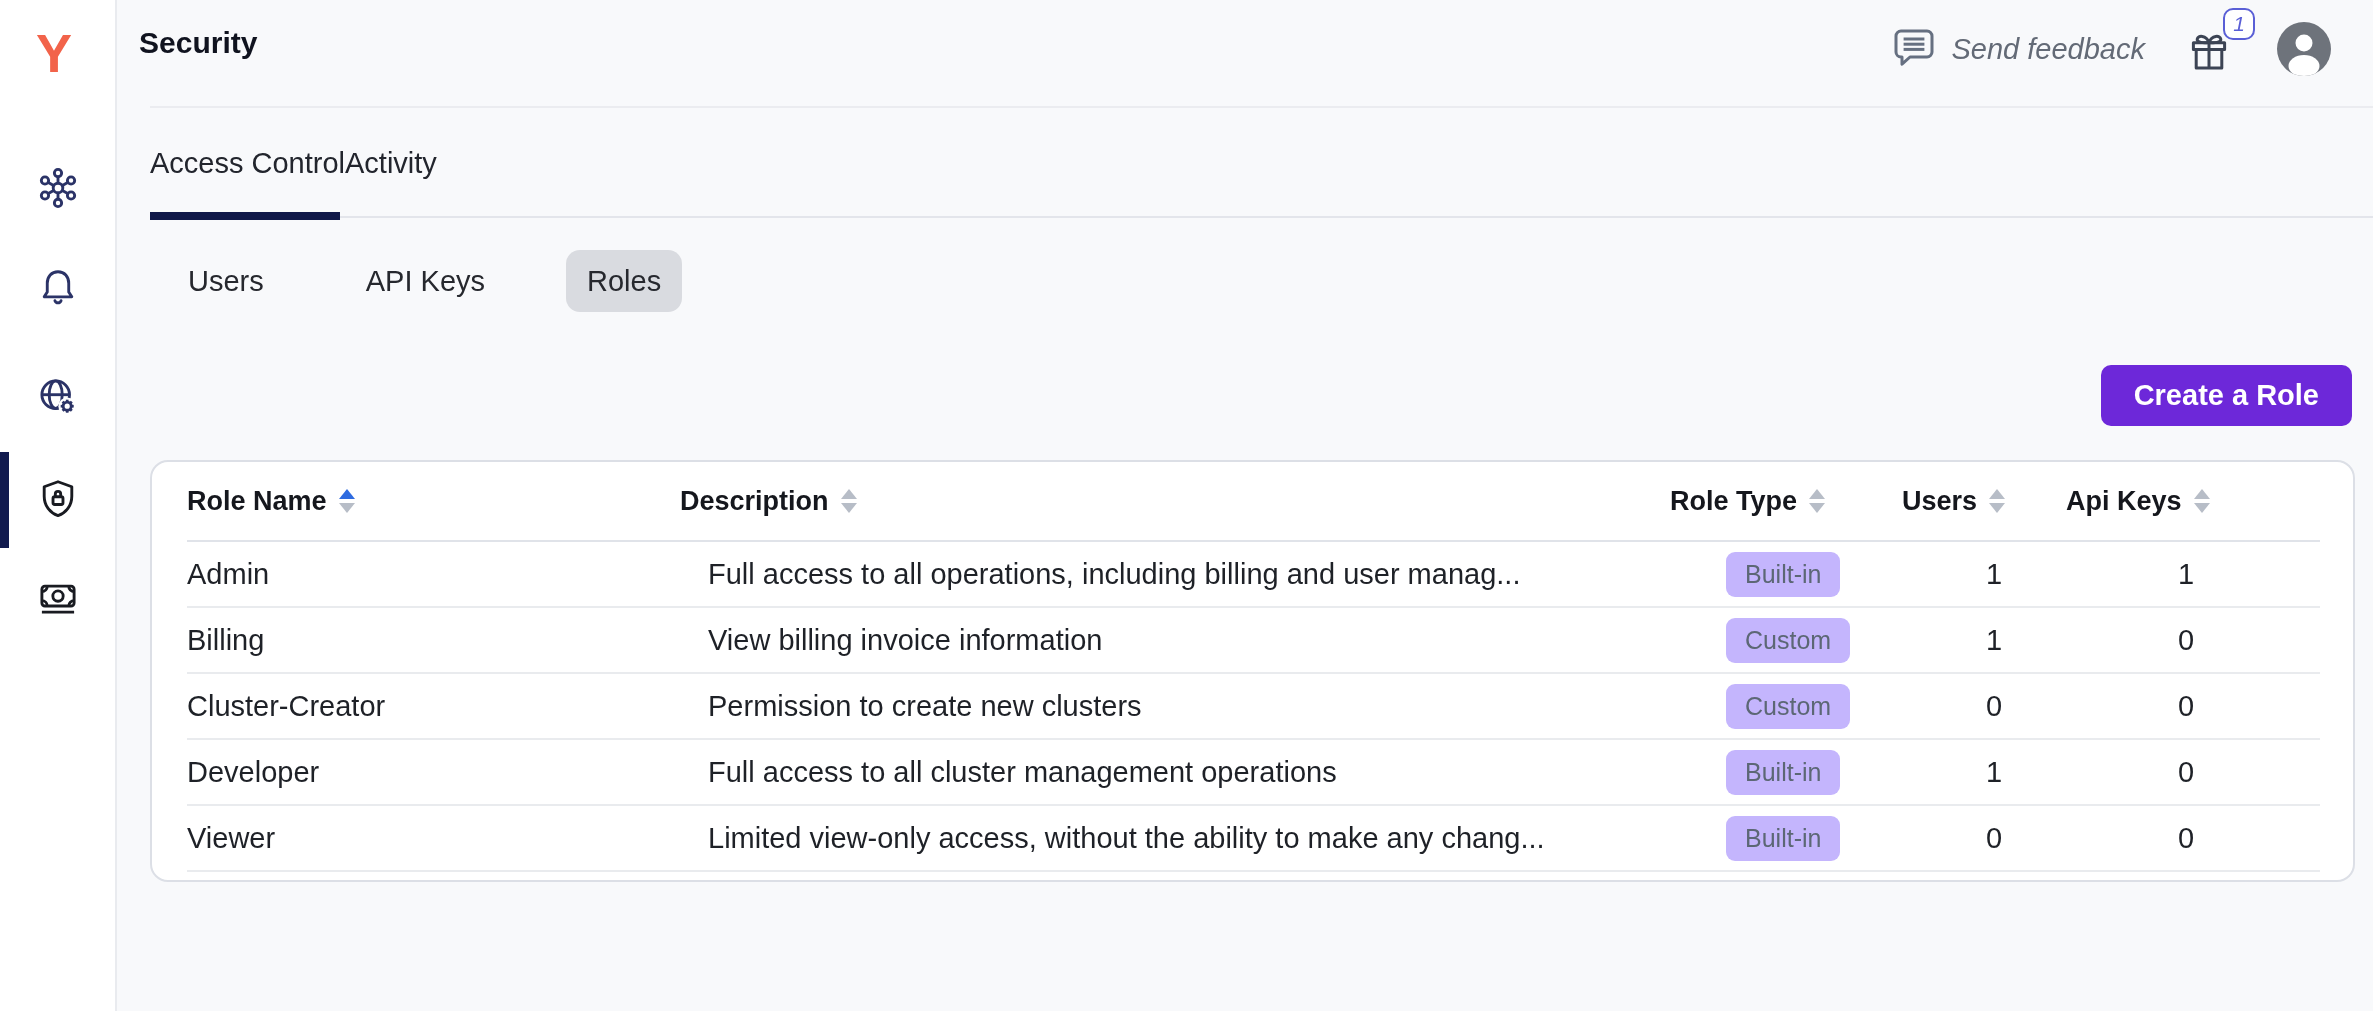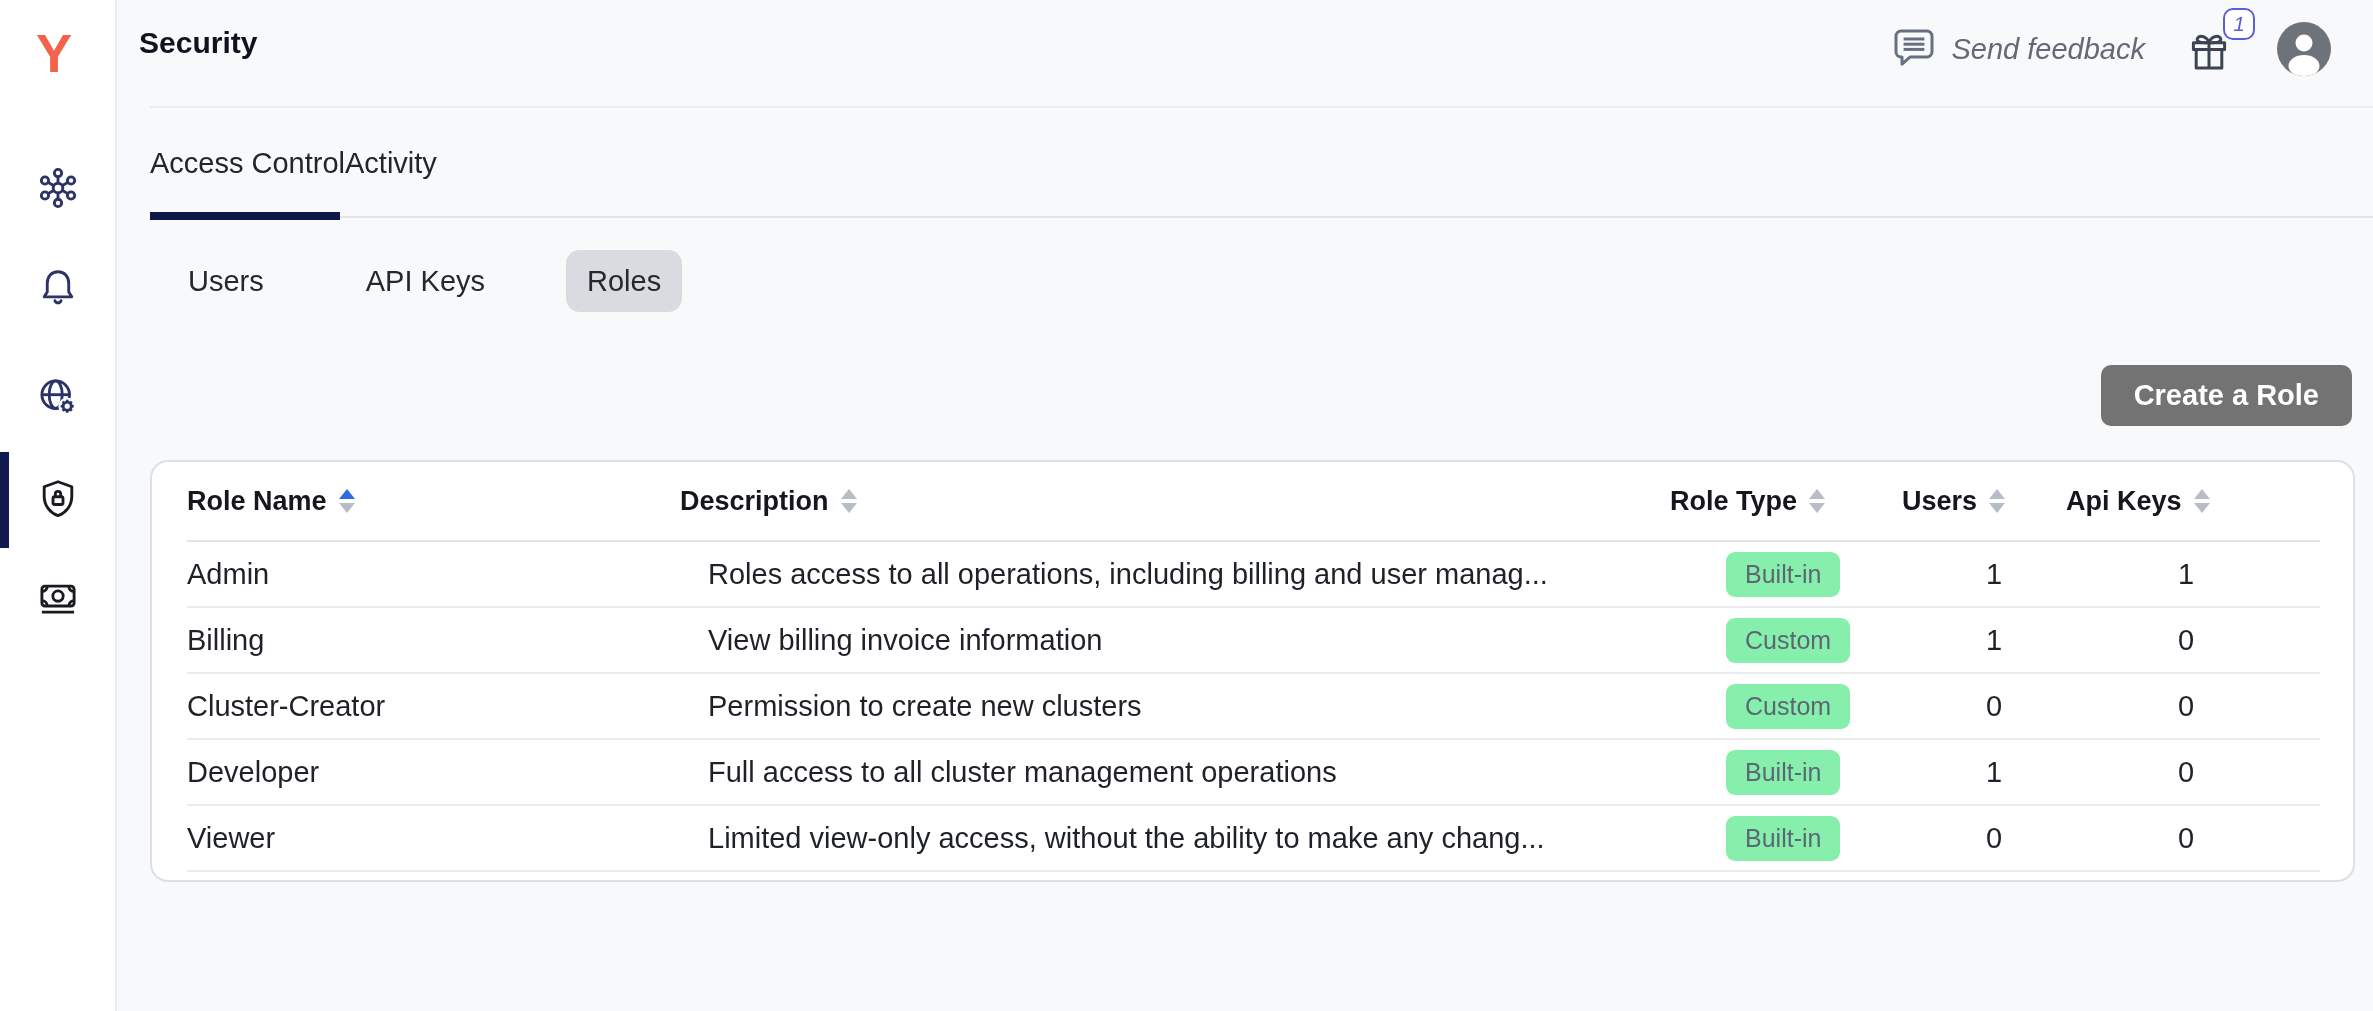--- a/index.html
+++ b/index.html
@@ -40,39 +40,39 @@
   .tab-underline { position:absolute; left:33px; top:212px; width:190px; height:8px; background:#101848; }
 
   
   .subtabs { position:absolute; left:50px; top:250px; height:62px; display:flex; gap:60px; }
   .subtab { display:flex; align-items:center; padding:0 21px; font-size:29px; color:#26282e;
             border-radius:14px; cursor:pointer; }
   .subtab.selected { background:#d9dbe0; }
 
   
   .create-btn { position:absolute; right:21px; top:365px; height:61px; padding:0 33px;
-                background:#737373; color:#ffffff; font-size:29px; font-weight:700;
+                background:#6d28d9; color:#ffffff; font-size:29px; font-weight:700;
                 border:none; border-radius:10px; display:flex; align-items:center; cursor:pointer; }
 
   
   .card { position:absolute; left:33px; right:18px; top:460px; height:422px;
           background:#ffffff; border:2px solid #dcdfe6; border-radius:18px; overflow:hidden; }
   .trow { display:grid; grid-template-columns:493px 990px 232px 164px 1fr; align-items:center;
           margin:0 33px 0 35px; }
   .thead { height:80px; border-bottom:2px solid #e0e3e9; }
   .th { display:flex; align-items:center; gap:12px; font-size:27px; font-weight:700; color:#15171d; cursor:pointer; }
   .sorter { display:flex; flex-direction:column; gap:4px; }
   .tri-up { width:0; height:0; border-left:8px solid transparent; border-right:8px solid transparent;
             border-bottom:10px solid #b7bdc7; }
   .tri-down { width:0; height:0; border-left:8px solid transparent; border-right:8px solid transparent;
               border-top:10px solid #b7bdc7; }
   .sort-active .tri-up { border-bottom-color:#2e6be0; }
   .tbody-row { height:66px; border-bottom:2px solid #e9ebee; cursor:pointer;gap:28px; }
   .cell { font-size:29px; color:#1e2127; }
-  .type-badge { display:inline-block; padding:8px 19px; background:#86efac; border-radius:9px;
+  .type-badge { display:inline-block; padding:8px 19px; background:#c4b5fd; border-radius:9px;
                 font-size:25px; color:#5c6775; }
 
   
   .pagination { height:118px; display:flex; align-items:center; justify-content:flex-end;
                 padding-right:128px; gap:16px; }
   .rpp-label { font-size:28px; color:#20242b; }
   .rpp-select { display:flex; align-items:flex-start; gap:22px; margin-left:34px; cursor:pointer; }
   .rpp-value { font-size:28px; color:#20242b; }
   .pg-prev { margin-left:112px; cursor:pointer; }
   .page-box { margin-left:30px; width:66px; height:62px; background:#e4e9f8; border-radius:12px;
@@ -257,21 +257,21 @@
     <span class="th-label">Api Keys</span>
     <span class="sorter">
       <span class="tri-up"></span>
             <span class="tri-down"></span>
     </span>
   </div>
       </div>
     <div id="table-body">
         <div class="trow tbody-row">
     <div class="cell">Admin</div>
-    <div class="cell">Roles access to all operations, including billing and user manag...</div>
+    <div class="cell">Full access to all operations, including billing and user manag...</div>
     <div><span class="type-badge">Built-in</span></div>
     <div class="cell">1</div>
     <div class="cell">1</div>
   </div>
         <div class="trow tbody-row">
     <div class="cell">Billing</div>
     <div class="cell">View billing invoice information</div>
     <div><span class="type-badge">Custom</span></div>
     <div class="cell">1</div>
     <div class="cell">0</div>

